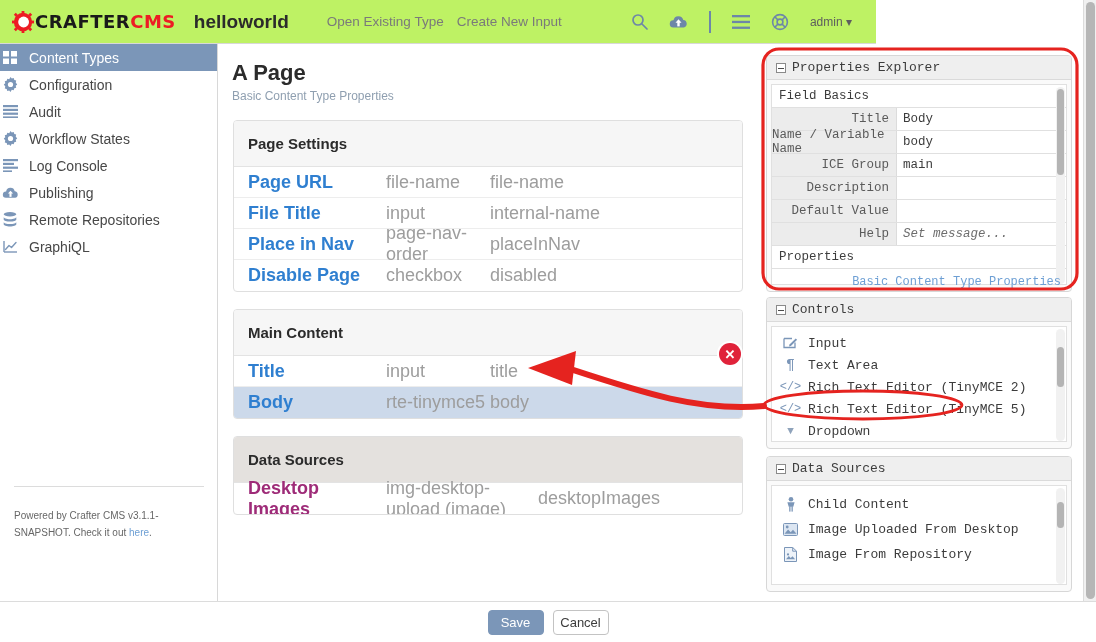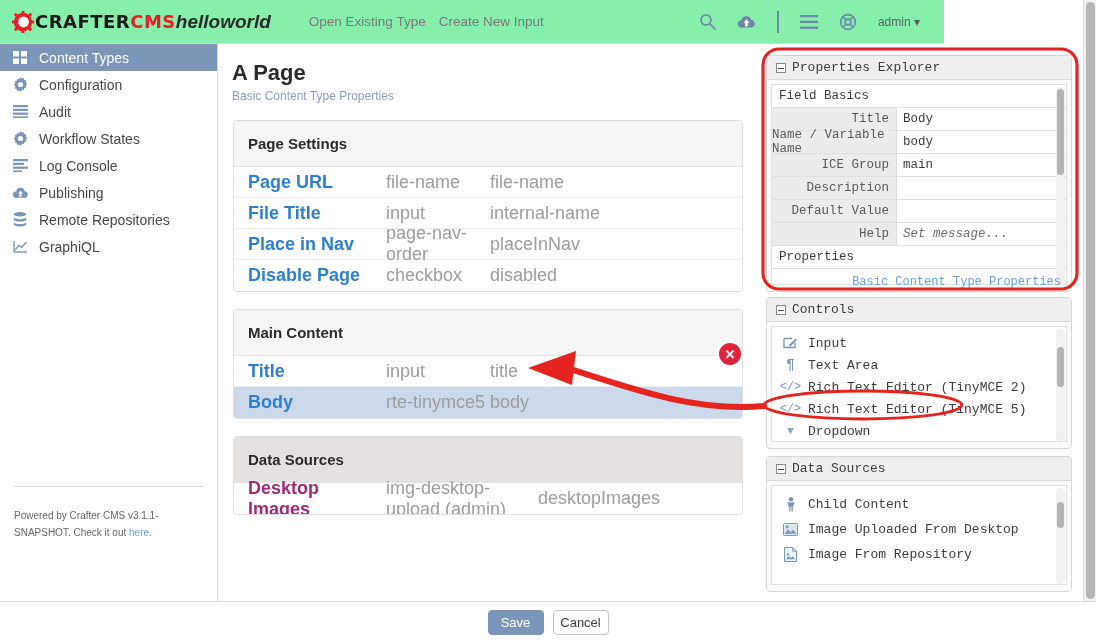--- a/index.html
+++ b/index.html
@@ -9,45 +9,45 @@
     font-family:"Liberation Sans", sans-serif;
     font-size:13px;
     color:#3c3c3c;
     background:#ffffff;
     overflow:hidden;
     position:relative;
   }
 
   
   #header {
-    position:absolute; left:0; top:0; width:944px; height:44px;
-    background:#86efac; border-bottom:1px solid #d8d8d8;
+    position:absolute; left:0; top:0; width:876px; height:44px;
+    background:#bef264; border-bottom:1px solid #d8d8d8;
     display:flex; align-items:center;
   }
   #logo-wrap { display:flex; align-items:center; margin-left:12px; }
   .gear-logo { width:22px; height:22px; position:relative; margin-right:1px; }
   .gear-logo svg { display:block; }
   .logo-text { font-size:18px; font-weight:bold; letter-spacing:0.5px; font-family:"DejaVu Sans", sans-serif;}
   .logo-crafter { color:#1a1a1a; }
   .logo-cms { color:#ed1c24; }
-  #site-name { font-size:19px; color:#2b2b2b; font-weight:600;font-style:italic; }
+  #site-name { margin-left:18px; font-size:19px; color:#2b2b2b; font-weight:600; }
   #header-links { margin-left:38px; display:flex; gap:13px; }
   #header-links a { color:#7a7a7a; text-decoration:none; font-size:13.5px; }
   #header-right { margin-left:auto; display:flex; align-items:center; gap:21px; margin-right:24px; color:#6d87a8; }
   #header-right .hicon { cursor:pointer; display:flex; align-items:center; }
   #header-divider { width:2px; height:22px; background:#6d87a8; }
   #admin-menu { color:#5e5e5e; font-size:12px; cursor:pointer; }
 
   
   #sidebar {
     position:absolute; left:0; top:44px; width:218px; height:557px;
     background:#ffffff; border-right:1px solid #d8d8d8;
   }
   .nav-item {
-    display:flex; align-items:center; height:27px; padding-left:10px;
+    display:flex; align-items:center; height:27px; 
     color:#474747; font-size:14px; cursor:pointer;
   }
   .nav-item .nicon {
     width:20px; margin-right:9px; display:flex; align-items:center; justify-content:center;
     color:#7b96b8;
   }
   .nav-item.active { background:#7b96b8; color:#ffffff; }
   .nav-item.active .nicon { color:#ffffff; }
 
   #footer-note {
@@ -326,21 +326,21 @@
       <div class="c1">Body</div>
       <div class="c2">rte-tinymce5</div>
       <div class="c3">body</div>
     </div>
   </div>
 
   <div class="card">
     <div class="card-head alt">Data Sources</div>
     <div class="row">
       <div class="c1 purple">Desktop Images</div>
-      <div class="c2" style="width:152px">img-desktop-upload (admin)</div>
+      <div class="c2" style="width:152px">img-desktop-upload (image)</div>
       <div class="c3">desktopImages</div>
     </div>
   </div>
 </div>
 
 <div id="right">
 
   <div class="panel" style="top:11px; height:237px;">
     <div class="panel-head">
       <span class="collapse-box"></span>

